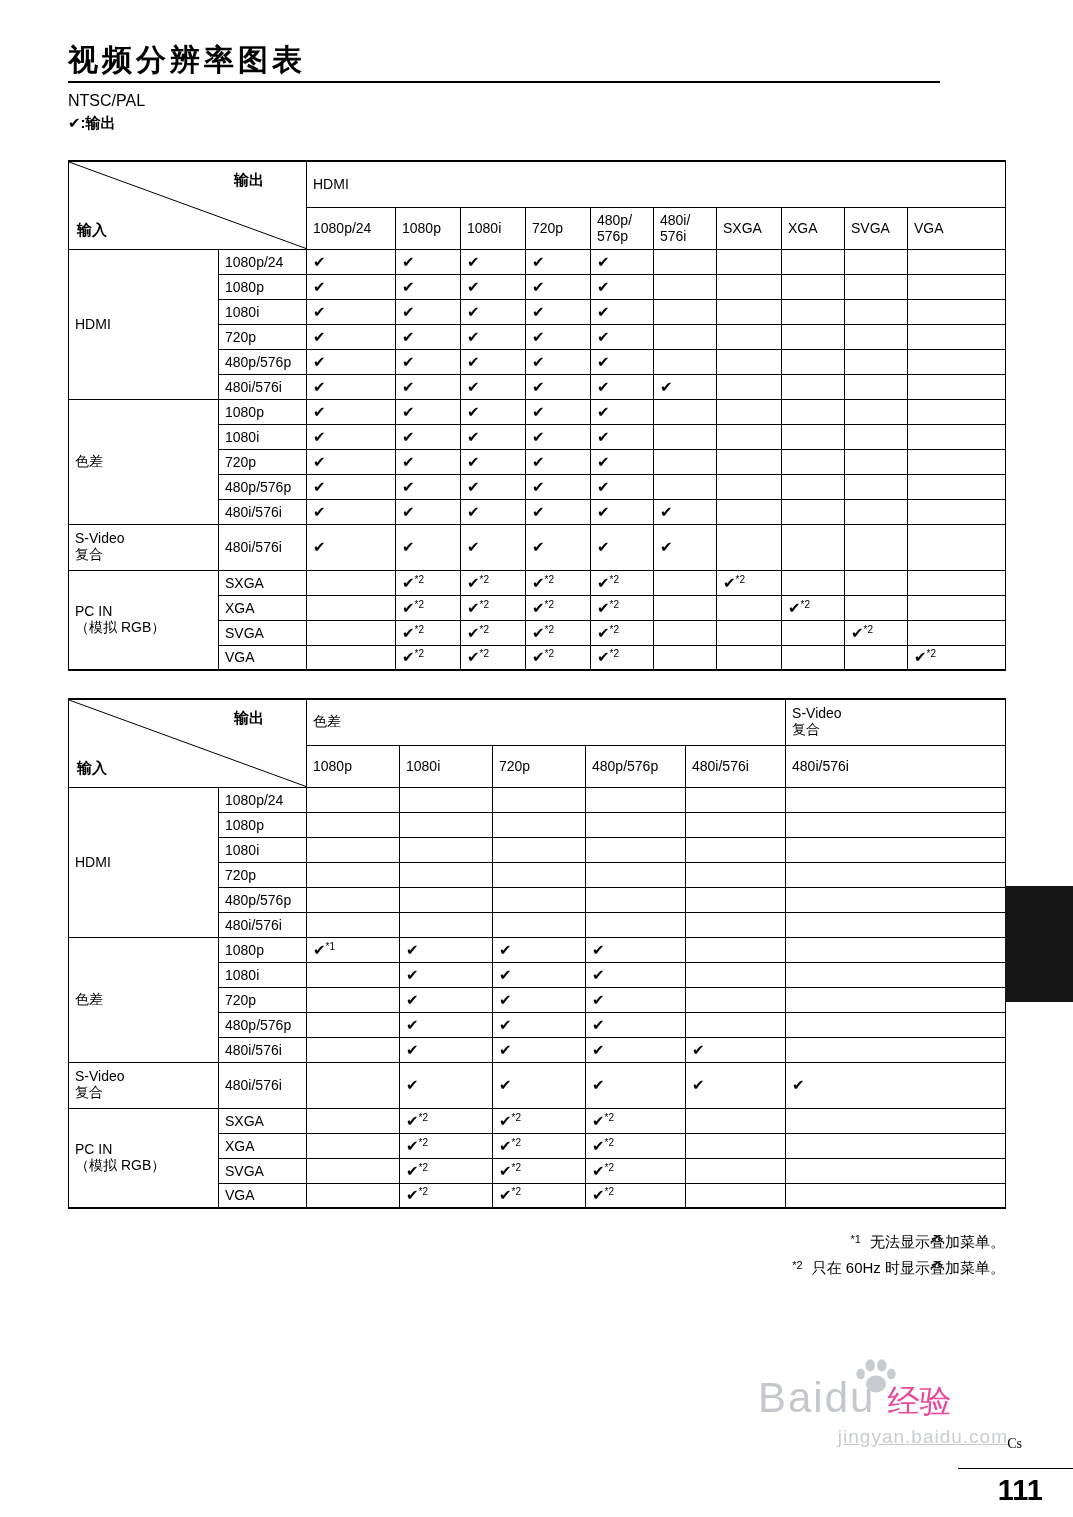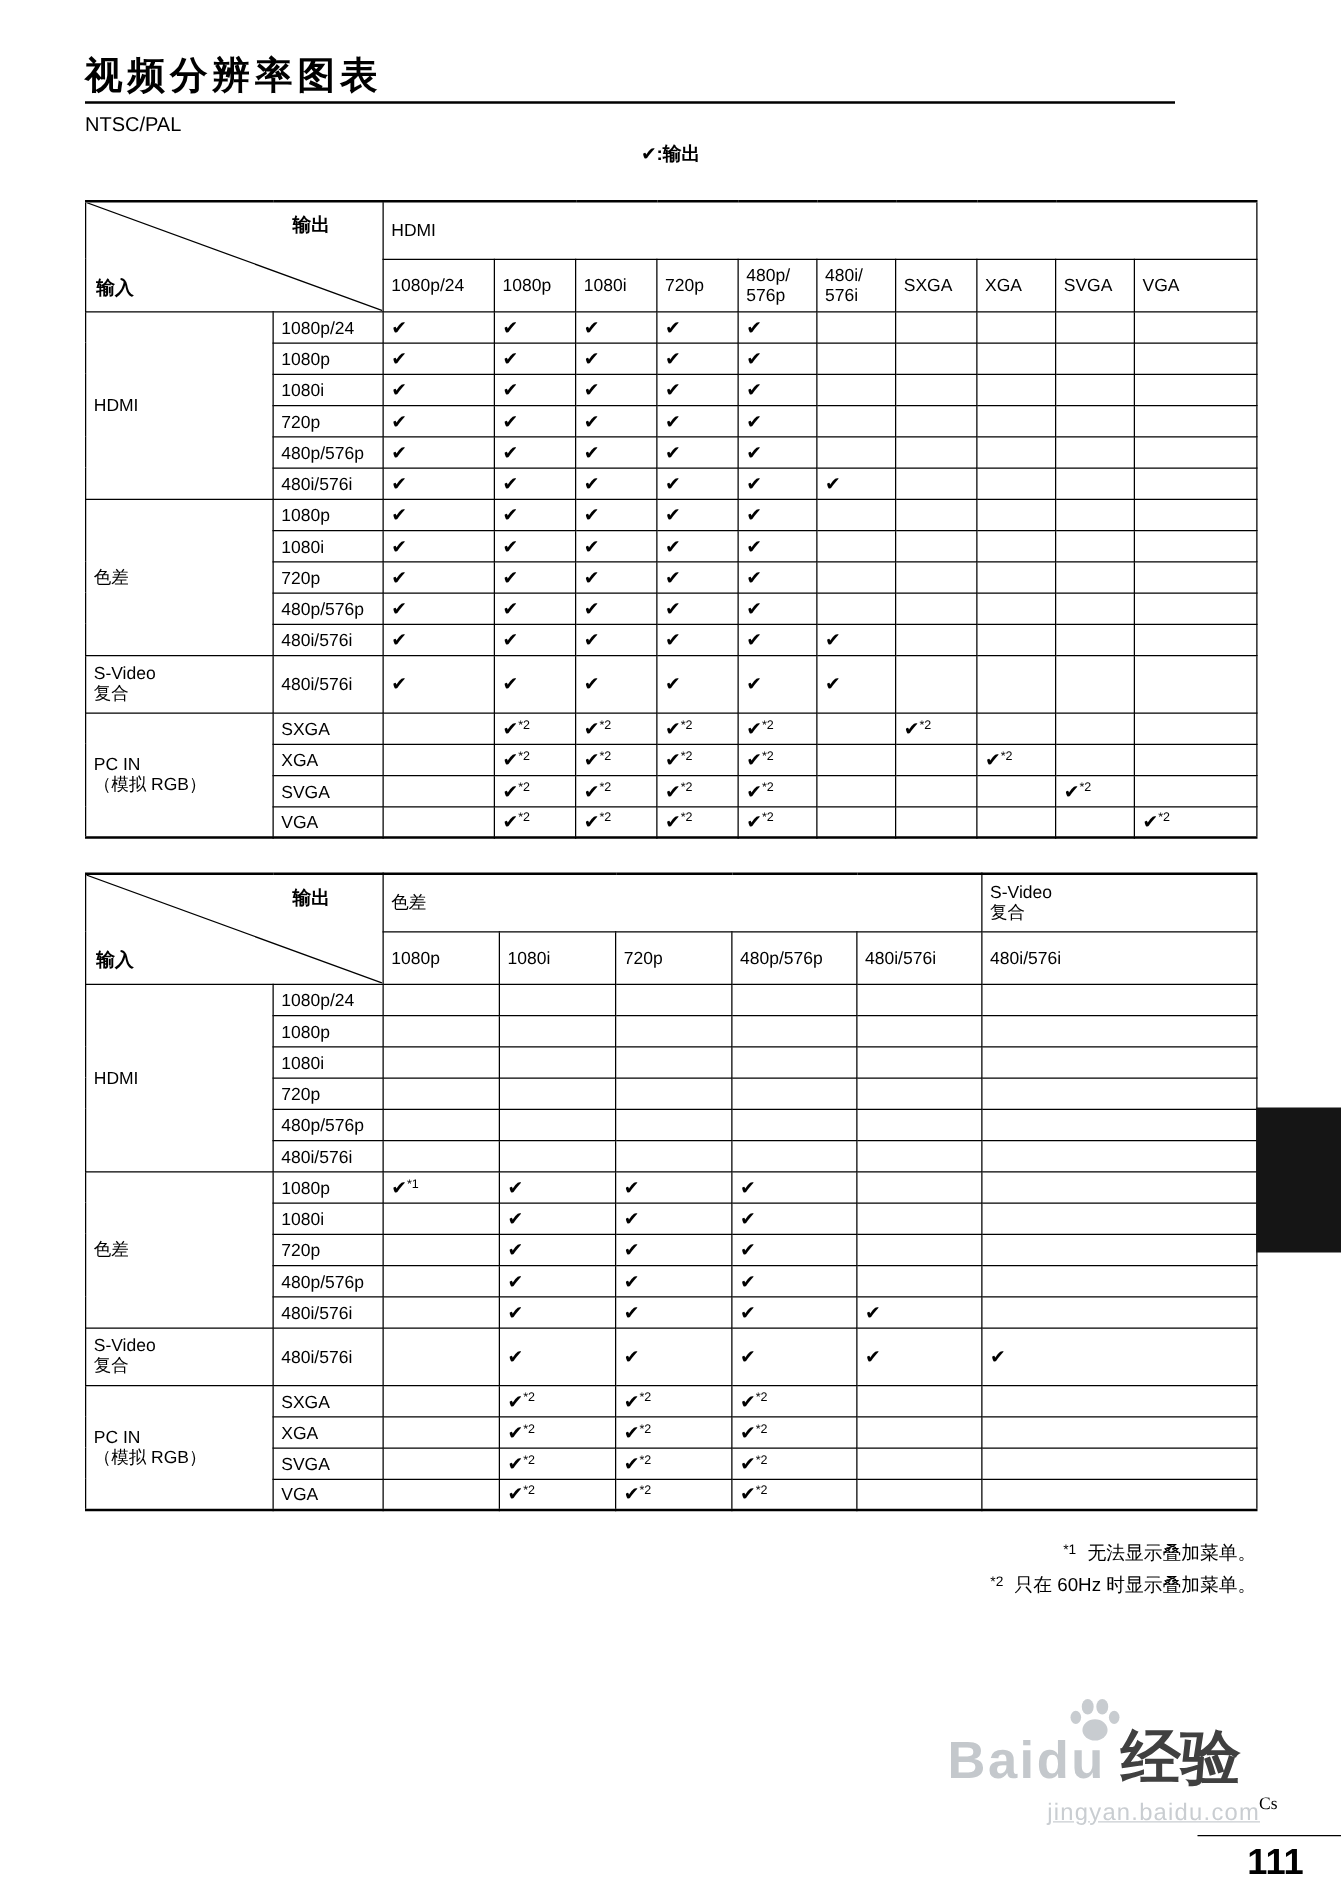--- a/index.html
+++ b/index.html
@@ -9,21 +9,21 @@
     font-family:"Liberation Sans","DejaVu Sans",sans-serif; color:#000;
   }
   .content { position:absolute; left:68px; top:40px; width:937px; }
 
   .title {
     font-size:30px; font-weight:bold; letter-spacing:4px;
     border-bottom:2px solid #000; width:872px;
   }
   .intro { margin-top:26px; font-size:16px; }
   .standard { margin-top:9px; font-size:16px; }
-  .legend { margin-top:4px; width:937px; text-align:center; font-size:15px; font-weight:bold; }
+  .legend { margin-top:4px; width:937px; text-align:left; font-size:15px; font-weight:bold; }
 
   [data-table-host] { margin-top:27px; }
 
   table.res-table {
     border-collapse:collapse; table-layout:fixed; width:937px;
     border:1px solid #000; border-top:2px solid #000; border-bottom:2px solid #000;
   }
   .res-table th, .res-table td {
     border:1px solid #000; font-size:14px; font-weight:normal;
     text-align:left; vertical-align:middle; padding:0 2px 0 6px;
@@ -45,23 +45,23 @@
   .note { font-size:10px; vertical-align:5px; }
 
   .footnotes { margin-top:24px; font-size:15px;text-align:right; }
   .fn { margin-bottom:7px; }
   .fn-mark { font-size:11px; vertical-align:4px; margin-right:9px; }
 
   .side-tab { position:absolute; right:0; top:886px; width:68px; height:116px; background:#151515; }
 
   .watermark { position:absolute; left:758px; top:1374px; width:250px; }
   .wm-brand { position:relative; display:flex; align-items:baseline; gap:12px;
-              color:#c4c8cc; font-weight:bold; }
+              color:#c4c8cc; font-weight:normal; }
   .wm-latin { font-size:42px; letter-spacing:2px; }
-  .wm-cn { font-size:48px; color:#404040; }
+  .wm-cn { font-size:32px; color:#ec4899; }
   .paw { position:absolute; top:-16px; left:96px; width:44px; height:36px; }
   .wm-url { margin-top:2px; font-size:19px; color:#c9cdd1; text-align:right; letter-spacing:1px;text-decoration:underline; }
 
   .footer-cs { position:absolute; right:51px; top:1436px; font-size:14px;
                font-family:Liberation Serif, serif; }
   .footer-rule { position:absolute; left:958px; top:1468px; width:115px; border-top:1px solid #000; }
   .footer-page { position:absolute; right:30px; top:1474px; font-size:29px; font-weight:bold;margin-left:32px; }
 </style>
 </head>
 <body>

